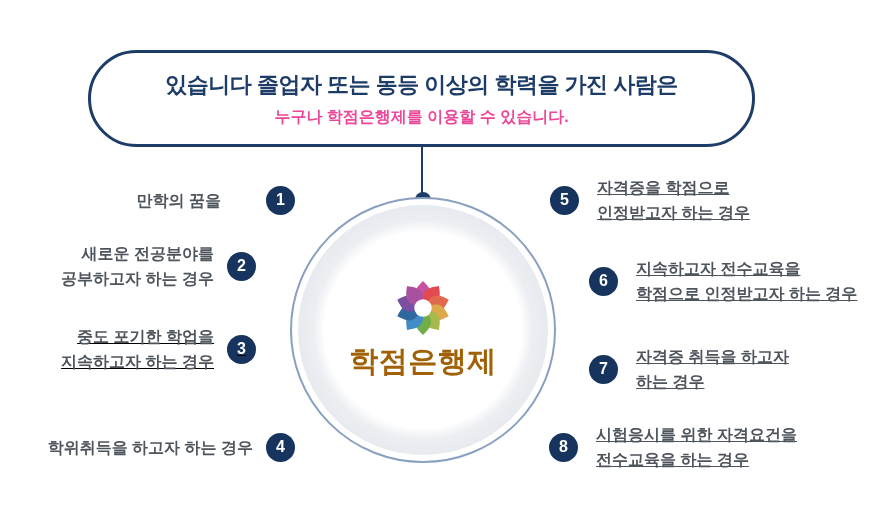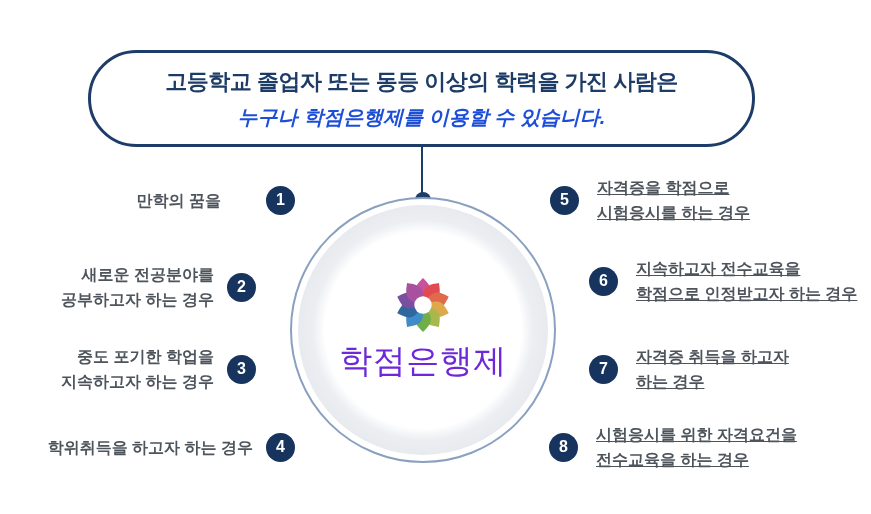--- a/index.html
+++ b/index.html
@@ -14,21 +14,21 @@
   
   .banner {
     position:absolute; left:88px; top:50px; width:667px; height:97px;
     box-sizing:border-box;
     border:3px solid #1d3c68; border-radius:50px;
     background:#ffffff;
     display:flex; flex-direction:column; align-items:center; justify-content:center;
     gap:7px;
   }
   .banner-title { font-size:22px; font-weight:bold; color:#1c3b66; letter-spacing:-0.5px; white-space:nowrap; }
-  .banner-sub   { font-size:20px; font-weight:bold; color:#1d4ed8; white-space:nowrap;font-style:italic; }
+  .banner-sub   { font-size:16px; font-weight:bold; color:#ec4899; white-space:nowrap; }
 
   
   .connector-line { position:absolute; left:421px; top:146px; width:2px; height:50px; background:#1d3c68; }
   .connector-dot  { position:absolute; left:415px; top:192px; width:16px; height:16px; border-radius:50%; background:#1d3c68; }
 
   
   .big-circle {
     position:absolute; left:290px; top:197px; width:266px; height:266px;
     box-sizing:border-box; border-radius:50%;
     border:2px solid #8aa0c0; background:#ffffff;
@@ -36,51 +36,51 @@
   .gray-ring {
     position:absolute; left:50%; top:50%; transform:translate(-50%,-50%);
     width:250px; height:250px; border-radius:50%;
     background:radial-gradient(circle, #ffffff 0 98px, #eceef2 110px, #e7eaee 125px);
   }
   .inner-circle {
     position:absolute; left:50%; top:50%; transform:translate(-50%,-50%);
     width:198px; height:198px; border-radius:50%; background:#ffffff;
     display:flex; flex-direction:column; align-items:center; justify-content:center;
   }
-  .logo-text { font-size:33px; font-weight:400; color:#6d28d9; margin-top:5px; letter-spacing:0.5px; white-space:nowrap; }
+  .logo-text { font-size:29px; font-weight:700; color:#a16207; margin-top:5px; letter-spacing:0.5px; white-space:nowrap; }
 
   
   .item { position:absolute; display:flex; align-items:center; height:50px; }
   .badge {
     width:29px; height:29px; border-radius:50%;
     background:#16345d; color:#ffffff;
     font-size:16px; font-weight:bold;
     display:flex; align-items:center; justify-content:center;
     flex:0 0 29px;
   }
   .itext { font-size:16px; font-weight:bold; color:#4e545c; line-height:25px; white-space:nowrap; }
   .item-left  .itext { text-align:right; margin-right:13px; }
   .item-right .itext { text-align:left;  margin-left:18px;text-decoration:underline; }
 
   #item1 { top:175px; right:576px;gap:32px; }
-  #item2 { top:262px; right:615px; }
-  #item3 { top:344px; right:615px; }
+  #item2 { top:241px; right:615px; }
+  #item3 { top:324px; right:615px;text-decoration:underline; }
   #item4 { top:422px; right:576px; }
   #item5 { top:175px; left:550px; }
   #item6 { top:256px; left:589px; }
   #item7 { top:344px; left:589px; }
   #item8 { top:422px; left:549px; }
 </style>
 </head>
 <body>
 
 <div class="stage">
 
   <div class="banner">
-    <div class="banner-title">고등학교 졸업자 또는 동등 이상의 학력을 가진 사람은</div>
+    <div class="banner-title">있습니다 졸업자 또는 동등 이상의 학력을 가진 사람은</div>
     <div class="banner-sub">누구나 학점은행제를 이용할 수 있습니다.</div>
   </div>
 
   <div class="connector-line"></div>
   <div class="connector-dot"></div>
 
   <div class="big-circle">
     <div class="gray-ring"></div>
     <div class="inner-circle">
       <svg viewBox="-30 -30 60 60" width="58" height="58">
@@ -129,21 +129,21 @@
     <div class="itext">
       <div>학위취득을 하고자 하는 경우</div>
     </div>
     <div class="badge">4</div>
   </div>
 
   <div class="item item-right" id="item5">
     <div class="badge">5</div>
     <div class="itext">
       <div>자격증을 학점으로</div>
-      <div>시험응시를 하는 경우</div>
+      <div>인정받고자 하는 경우</div>
     </div>
   </div>
 
   <div class="item item-right" id="item6">
     <div class="badge">6</div>
     <div class="itext">
       <div>지속하고자 전수교육을</div>
       <div>학점으로 인정받고자 하는 경우</div>
     </div>
   </div>

